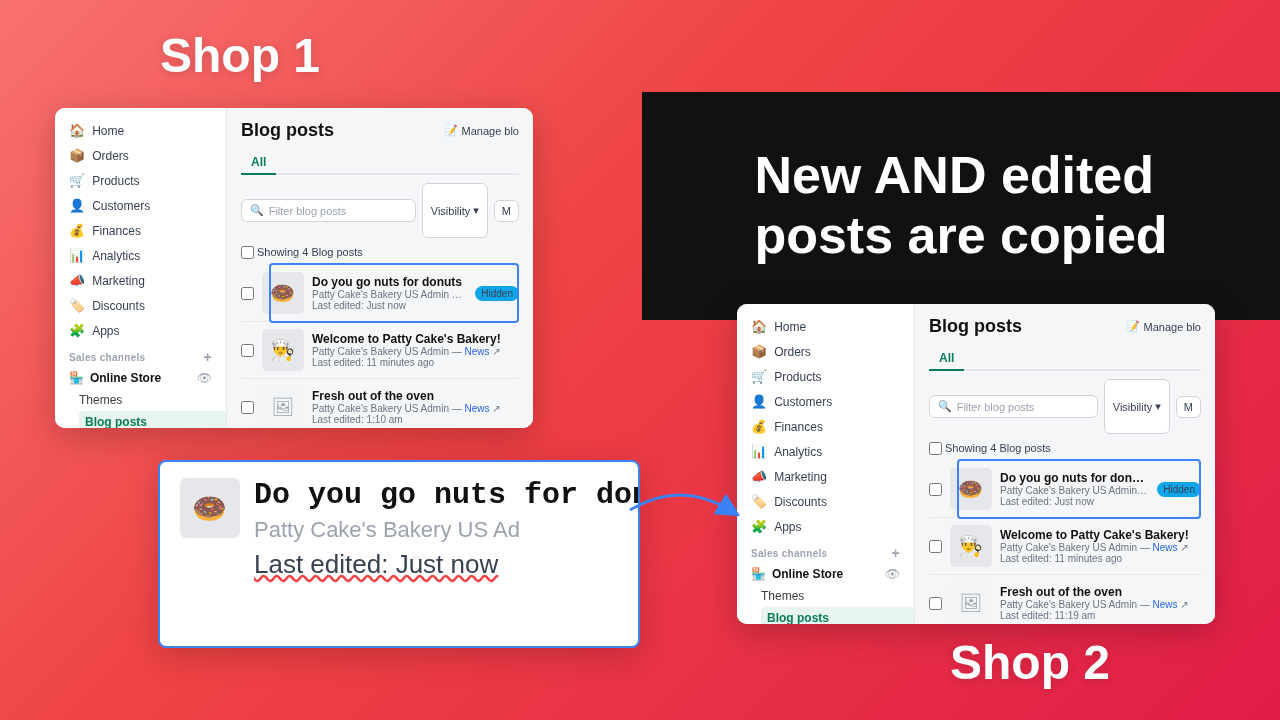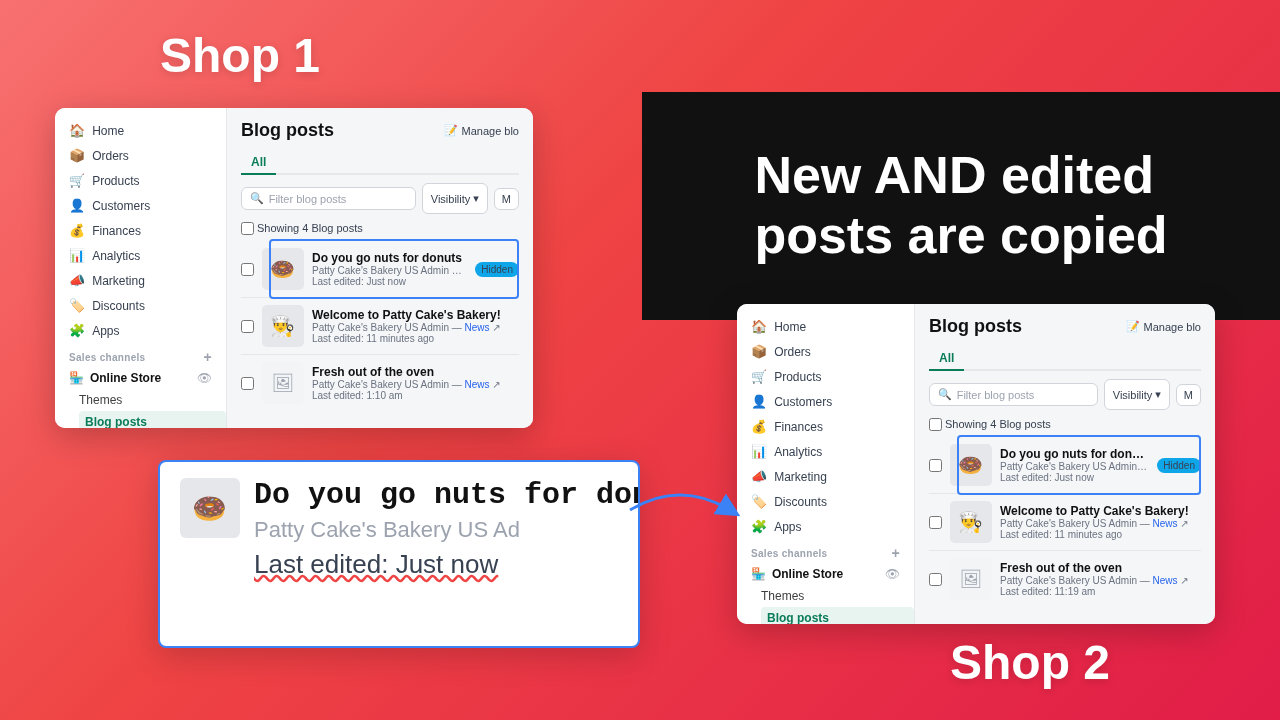--- a/index.html
+++ b/index.html
@@ -162,21 +162,21 @@
       border-radius: 6px;
       padding: 4px 8px;
       flex: 1;
       font-size: 11px;
       color: #9ca3af;
     }
     .visibility-btn {
       background: white;
       border: 1px solid #d1d5db;
       border-radius: 6px;
-      padding: 8px 8px;
+      padding: 20px 8px;
       font-size: 11px;
       color: #374151;
       cursor: pointer;
       display: flex;
       align-items: center;
       gap: 3px;
     }
     .more-btn {
       background: white;
       border: 1px solid #d1d5db;

